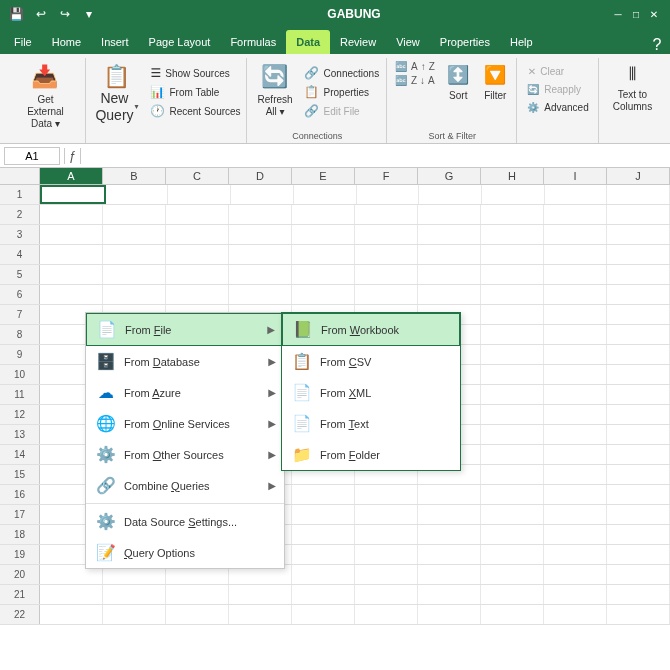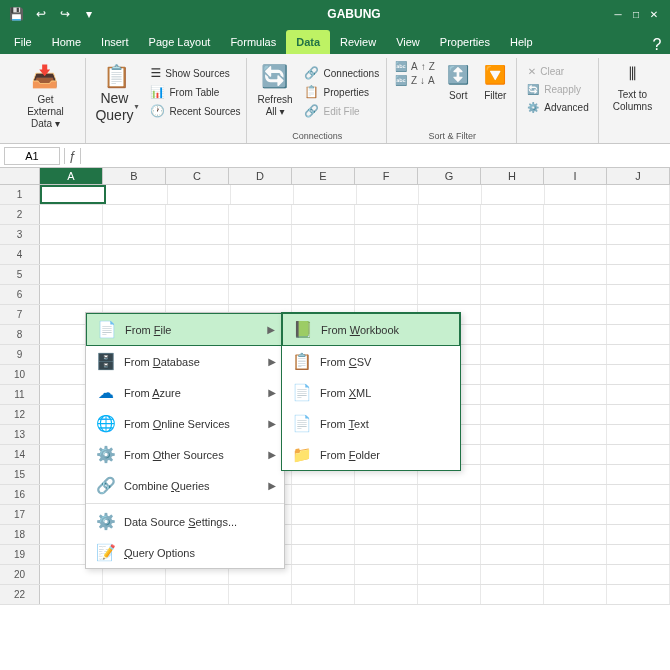--- a/index.html
+++ b/index.html
@@ -691,20 +691,33 @@
         <div class="grid-cell"></div>
         <div class="grid-cell"></div>
         <div class="grid-cell"></div>
         <div class="grid-cell"></div>
         <div class="grid-cell"></div>
         <div class="grid-cell"></div>
         <div class="grid-cell"></div>
         <div class="grid-cell"></div>
       </div>
       <div class="grid-row">
+        <div class="grid-row-num">21</div>
+        <div class="grid-cell"></div>
+        <div class="grid-cell"></div>
+        <div class="grid-cell"></div>
+        <div class="grid-cell"></div>
+        <div class="grid-cell"></div>
+        <div class="grid-cell"></div>
+        <div class="grid-cell"></div>
+        <div class="grid-cell"></div>
+        <div class="grid-cell"></div>
+        <div class="grid-cell"></div>
+      </div>
+      <div class="grid-row">
         <div class="grid-row-num">22</div>
         <div class="grid-cell"></div>
         <div class="grid-cell"></div>
         <div class="grid-cell"></div>
         <div class="grid-cell"></div>
         <div class="grid-cell"></div>
         <div class="grid-cell"></div>
         <div class="grid-cell"></div>
         <div class="grid-cell"></div>
         <div class="grid-cell"></div>

